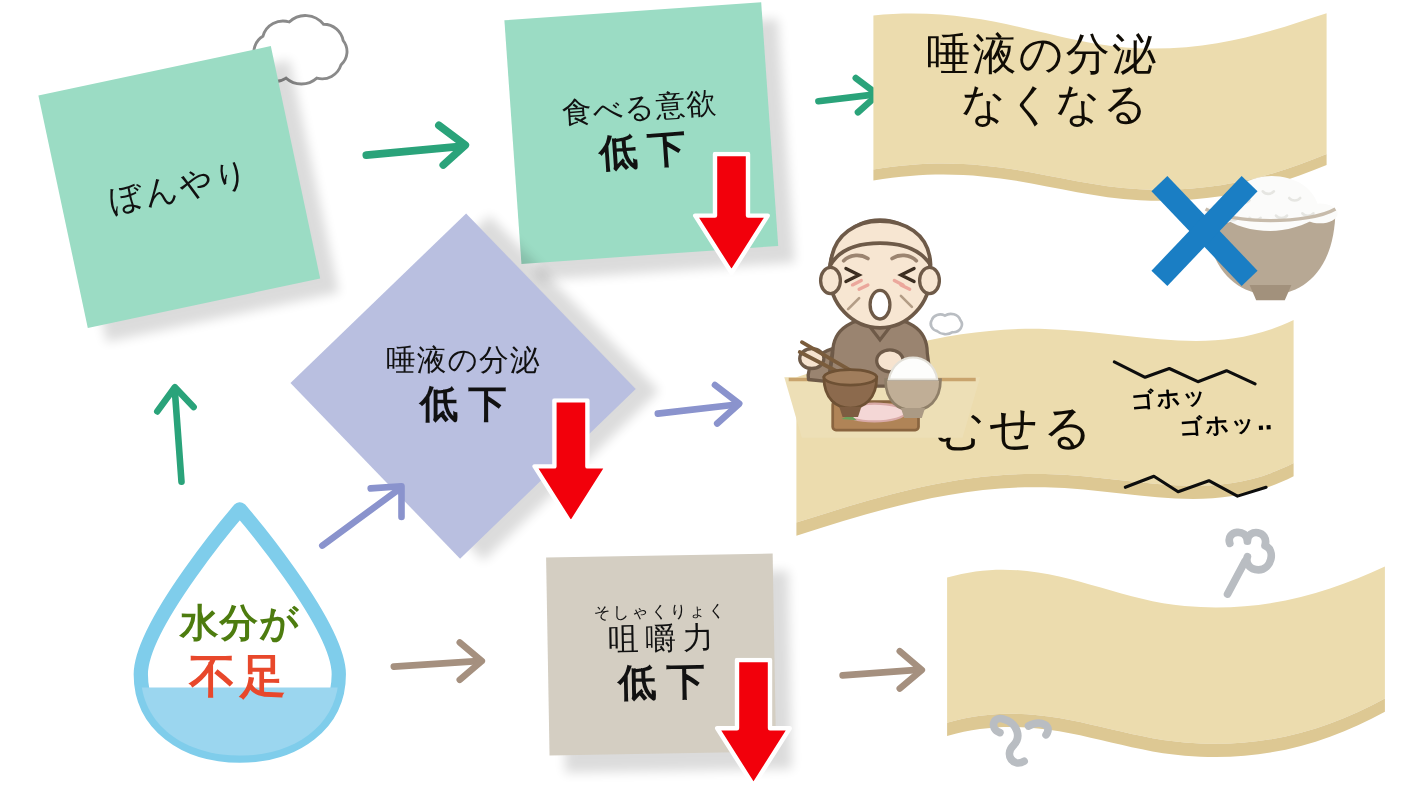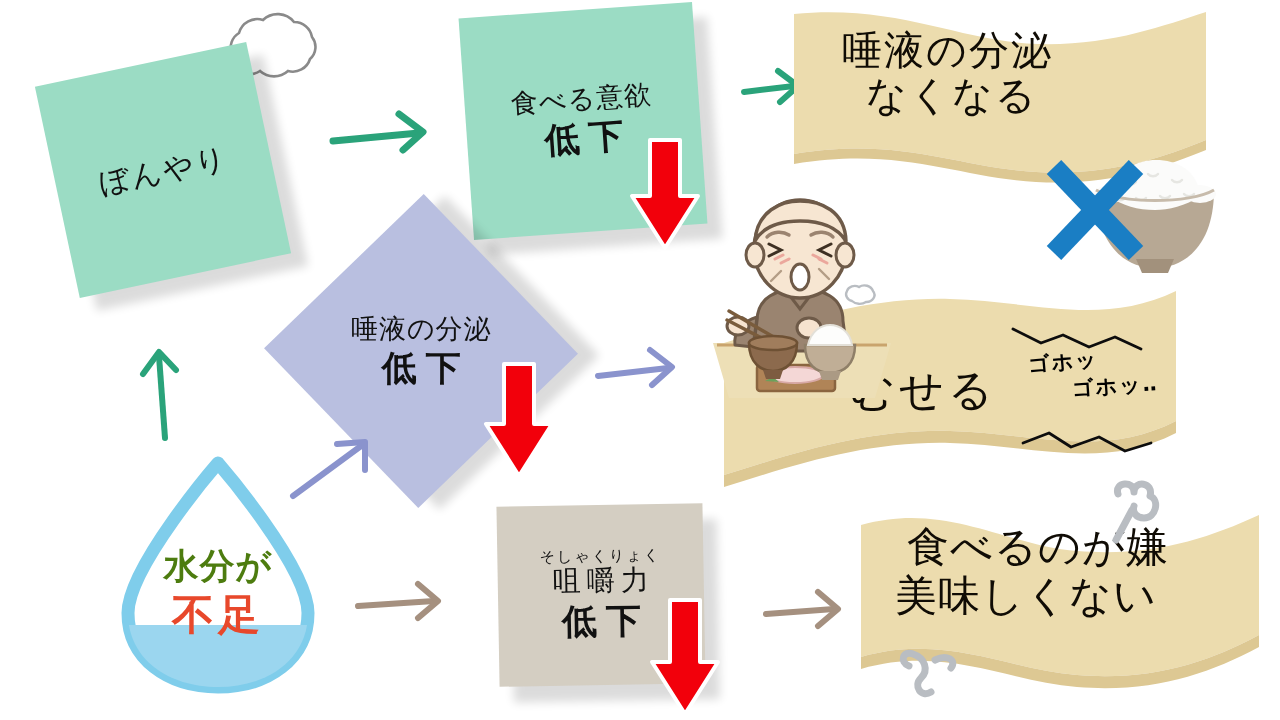--- a/index.html
+++ b/index.html
@@ -49,21 +49,21 @@
   .banner{position:absolute;}
   .banner svg{position:absolute;left:0;top:0;overflow:visible;}
   .banner .btext{
     position:absolute;color:#100c05;
     font-family:"DejaVu Serif","Liberation Serif",serif;
     line-height:1.12;white-space:pre-line;
   }
 
   #banner-interest{left:790px;top:8px;width:420px;height:190px;}
   #banner-interest .btext{left:52px;top:20px;font-size:40px;letter-spacing:2px;}
-  #banner-interest .btext .l2{display:block;margin-left:24px;}
+  #banner-interest .btext .l2{display:block;margin-left:24px;text-align:center;}
 
   #banner-choke{left:720px;top:275px;width:460px;height:230px;}
   #banner-choke .btext{left:130px;top:90px;font-size:44px;letter-spacing:4px;}
 
   #banner-dislike{left:855px;top:495px;width:410px;height:205px;}
   #banner-dislike .btext{left:52px;top:28px;font-size:42px;letter-spacing:1px;}
   #banner-dislike .btext .l2{display:block;margin-left:-12px;margin-top:2px;}
 
   
   #waterdrop{left:112px;top:447px;width:212px;height:250px;}
@@ -365,21 +365,20 @@
     </svg>
   </div>
 
   <div class="banner" id="banner-dislike">
     <svg width="410" height="205" viewBox="0 0 410 205">
       <path d="M6 30 C 90 6, 150 50, 222 56 C 296 62, 352 44, 404 20
                L 404 140 C 352 168, 296 186, 222 180 C 150 174, 90 138, 6 162 Z" fill="#ecdcae"></path>
       <path d="M6 162 C 90 138, 150 174, 222 180 C 296 186, 352 168, 404 140
                L 404 152 C 352 180, 296 198, 222 192 C 150 186, 90 150, 6 174 Z" fill="#ddc893"></path>
     </svg>
-    <div class="btext"><span class="l1">食べるのが嫌</span><span class="l2">美味しくない</span></div>
   </div>
 
   <div class="abs" style="left:1090px;top:478px;width:90px;height:90px;">
     <svg width="90" height="90" viewBox="0 0 90 90">
       <g fill="none" stroke="#b9bdc2" stroke-width="7" stroke-linecap="round" stroke-linejoin="round">
         <path d="M28 16 C 24 4, 44 2, 44 14 C 44 2, 64 4, 60 18
                  C 70 22, 66 40, 54 40 C 46 40, 42 34, 44 28"></path>
         <path d="M42 32 L26 62"></path>
       </g>
     </svg>

